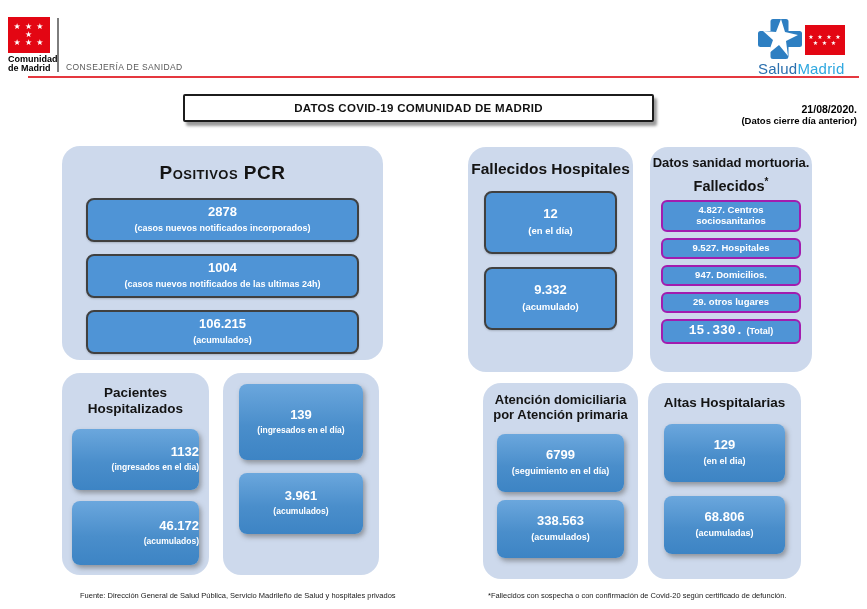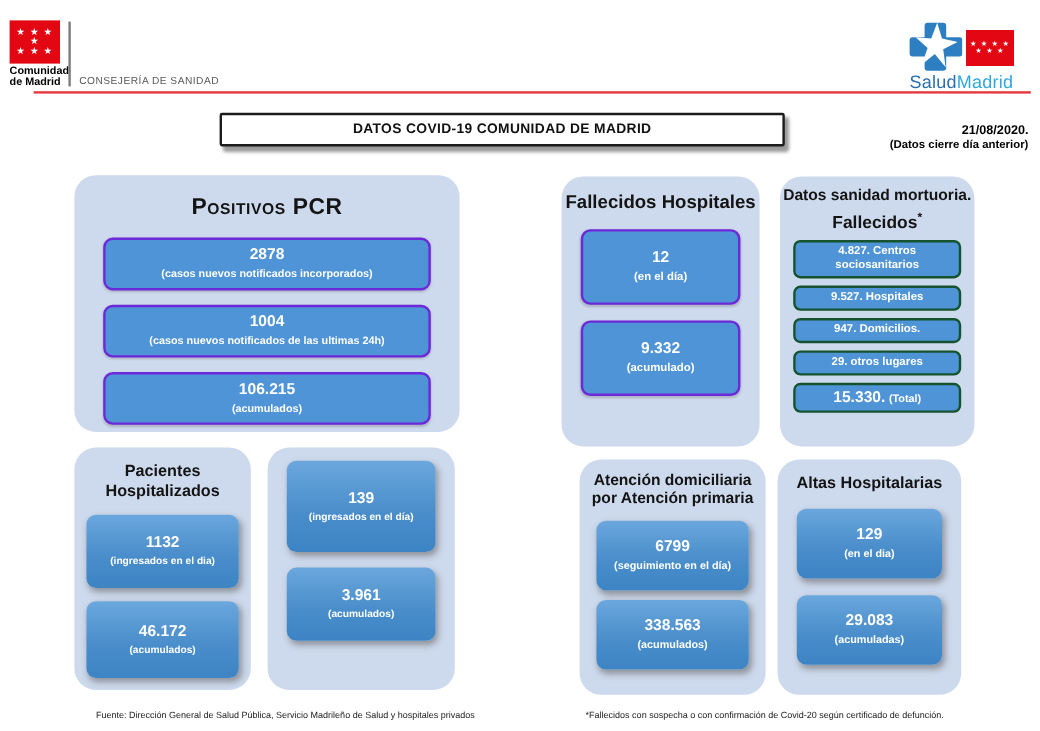--- a/index.html
+++ b/index.html
@@ -33,52 +33,52 @@
   .date-note .d1{font-size:10.5px;}
   .date-note .d2{font-size:9.5px;}
 
   
   .panel{position:absolute;background:#cdd9ec;border-radius:18px;box-sizing:border-box;}
   .ptitle{font-weight:bold;color:#141414;text-align:center;line-height:1.15;}
   .sc{font-variant:small-caps;letter-spacing:.5px;}
 
   .stat{border-radius:8px;color:#fff;text-align:center;display:flex;flex-direction:column;
         align-items:center;justify-content:center;box-sizing:border-box;}
-  .flat{background:#4f94d6;border:2px solid #6d28d9;box-shadow:0 1px 2px rgba(0,0,0,.18);text-align:right;}
+  .flat{background:#4f94d6;border:2px solid #404040;box-shadow:0 1px 2px rgba(0,0,0,.18);text-align:right;}
   .grad{background:linear-gradient(180deg,#6ba7dd 0%,#4a8ecb 55%,#3d84c4 100%);
         box-shadow:2px 3px 5px rgba(90,90,90,.55);}
   .stat .v{font-weight:bold;font-size:13px;line-height:1.1;}
   .stat .l{font-weight:bold;font-size:9px;line-height:1.35;margin-top:3px;}
 
   
   #panel-pcr{left:62px;top:146px;width:321px;height:214px;}
   #panel-pcr .ptitle{margin-top:16px;font-size:19px;}
   #panel-pcr .stat{margin:12px 24px 0;height:44px;}
   #panel-pcr .stat:nth-of-type(2){margin-top:14px;}
 
   #panel-fh{left:468px;top:147px;width:165px;height:225px;}
   #panel-fh .ptitle{margin-top:13px;font-size:15.5px;}
   #panel-fh .stat{margin:13px 16px 0;height:63px;}
   #panel-fh .stat .l{font-size:9.5px;}
 
   #panel-mort{left:650px;top:147px;width:162px;height:225px;}
   #panel-mort .t1{margin-top:9px;font-size:13px;}
   #panel-mort .t2{margin-top:5px;font-size:14.5px;}
   #panel-mort sup{font-size:10px;}
-  .mini{margin:6px 11px 0;border-radius:6px;background:#4f94d6;border:2px solid #14532d;
+  .mini{margin:6px 11px 0;border-radius:6px;background:#4f94d6;border:2px solid #a21caf;
         color:#fff;font-weight:bold;font-size:9.5px;text-align:center;line-height:1.15;
         padding:3px 2px;box-sizing:border-box;}
-  .mini .tv{font-size:13px;}
+  .mini .tv{font-size:13px;font-family:Liberation Mono, monospace;}
   .mini .tl{font-size:9px;margin-left:3px;}
 
   
   .p2 .ptitle{font-size:13.5px;}
   #panel-ph{left:62px;top:373px;width:147px;height:202px;}
   #panel-ph .ptitle{margin-top:12px;}
-  #panel-ph .stat{margin:11px 10px 0;height:64px;}
+  #panel-ph .stat{margin:11px 10px 0;height:64px;align-items:flex-end;}
   #panel-ph .stat:nth-of-type(2){margin-top:13px;height:61px;}
   #panel-ph .stat .l{font-size:8.5px;}
 
   #panel-uci{left:223px;top:373px;width:156px;height:202px;}
   #panel-uci .ptitle{margin-top:12px;}
   #panel-uci .stat{margin:11px 16px 0;height:76px;}
   #panel-uci .stat:nth-of-type(2){margin-top:13px;height:61px;}
   #panel-uci .stat .l{font-size:8.5px;}
 
   #panel-ad{left:483px;top:383px;width:155px;height:196px;}
@@ -209,21 +209,21 @@
     </div>
   </section>
 
   <section class="panel p2" id="panel-ah">
     <div class="ptitle">Altas Hospitalarias</div>
     <div class="stat grad">
       <div class="v">129</div>
       <div class="l">(en el dia)</div>
     </div>
     <div class="stat grad">
-      <div class="v">29.083</div>
+      <div class="v">68.806</div>
       <div class="l">(acumuladas)</div>
     </div>
   </section>
 
   <div class="foot" id="foot-left">Fuente: Dirección General de Salud Pública, Servicio Madrileño de Salud y hospitales privados</div>
   <div class="foot" id="foot-right">*Fallecidos con sospecha o con confirmación de Covid-20 según certificado de defunción.</div>
 
 </div>
 
 </body></html>

